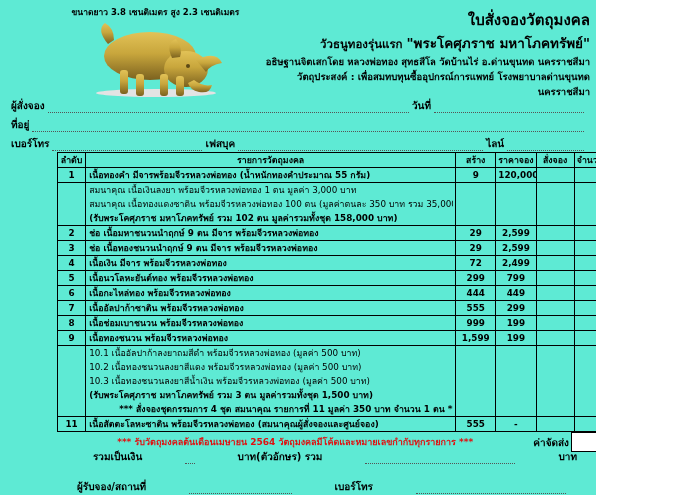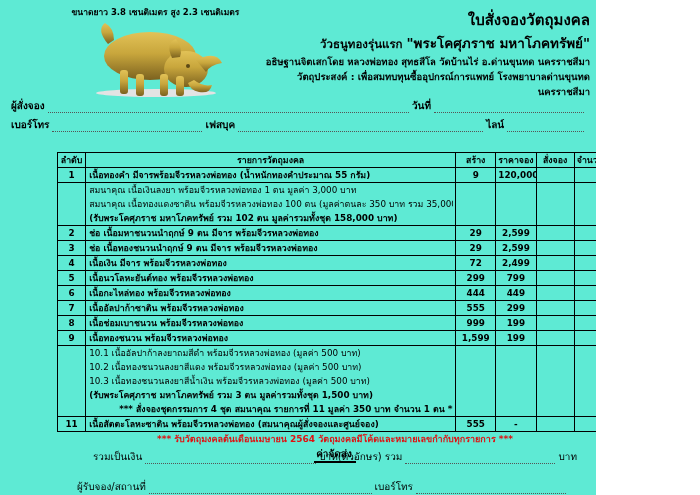--- a/index.html
+++ b/index.html
@@ -31,29 +31,29 @@
   .col-no{width:28px;} .col-desc{width:368px;} .col-made{width:40px;}
   .col-price{width:40px;} .col-order{width:38px;} .col-amt{width:38px;}
   td.no{text-align:center;font-weight:700;}
   td.desc{text-align:left;padding-left:3px;}
   td.num{text-align:center;font-weight:700;}
   .b{font-weight:700;}
   .subline{height:14px;line-height:14px;white-space:nowrap;overflow:hidden;}
   .subline.ind{padding-left:30px;}
 
   
-  .note-row{display:flex;align-items:center;height:20px;width:556px;flex-direction:column;}
+  .note-row{display:flex;align-items:center;height:20px;width:556px;}
   .note-text{flex:1;text-align:center;color:#e01010;font-weight:700;font-size:9px;}
   .ship-label{font-size:10px;font-weight:700;margin-right:2px;white-space:nowrap;}
   .ship-box{width:40px;height:18px;border:1px solid #000;background:#fff;}
 
   
   .footer1{position:absolute;top:447px;left:92px;right:18px;}
   .footer2{position:absolute;top:477px;left:76px;right:28px;}
-  .footer1 .fline,.footer2 .fline{font-weight:400;}
+  .footer1 .fline,.footer2 .fline{font-weight:700;gap:40px;}
 </style>
 </head>
 <body>
 
 <div class="page">
 
   <div class="size-caption">ขนาดยาว 3.8 เซนติเมตร สูง 2.3 เซนติเมตร</div>
 
   <div class="bull-wrap">
     <svg width="172" height="84" viewBox="0 0 172 84">
@@ -89,20 +89,24 @@
   </div>
 
   <div class="form-block">
     <div class="fline">
       <span class="lbl">ผู้สั่งจอง</span>
       <span class="dots"></span>
       <span class="lbl">วันที่</span>
       <span class="dots w150"></span>
     </div>
     <div class="fline">
+      <span class="lbl">ที่อยู่</span>
+      <span class="dots"></span>
+    </div>
+    <div class="fline">
       <span class="lbl">เบอร์โทร</span>
       <span class="dots w150"></span>
       <span class="lbl">เฟสบุค</span>
       <span class="dots w245"></span>
       <span class="lbl">ไลน์</span>
       <span class="dots"></span>
     </div>
   </div>
 
   <div class="table-wrap">

